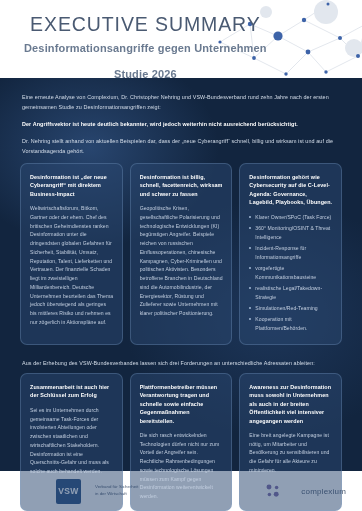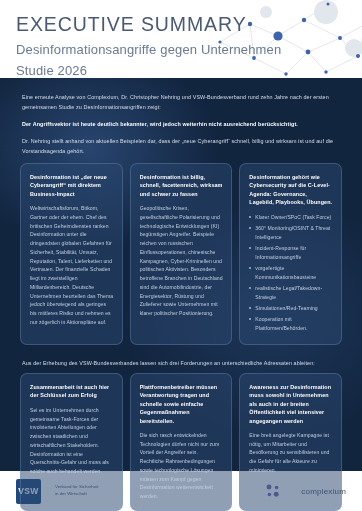--- a/index.html
+++ b/index.html
@@ -7,27 +7,27 @@
     width:362px;height:511px;overflow:hidden;
     font-family:"Liberation Sans",sans-serif;
     background:#0d1f38;
   }
   .page{position:relative;width:362px;height:511px;overflow:hidden;background:#12253f;}
 
   
   .header{
     position:relative;height:78px;background:#ffffff;overflow:hidden;
   }
-  .hdr-text{position:absolute;left:16px;top:14px;z-index:3;}
+  .hdr-text{position:absolute;left:24px;top:14px;z-index:3;text-align:center;}
   .title{
     font-size:19.5px;letter-spacing:0.9px;color:#4a5a72;font-weight:400;
     line-height:1.05;white-space:nowrap;
   }
   .subtitle{
-    margin-top:7px;font-size:13px;color:#6a7a90;font-weight:400;line-height:1.45;
+    margin-top:7px;font-size:11px;color:#6a7a90;font-weight:700;line-height:1.45;
     letter-spacing:0.15px;white-space:nowrap;
   }
   .netgfx{position:absolute;right:-6px;top:-10px;width:160px;height:100px;z-index:1;opacity:1;}
 
   
   .body{
     position:relative;height:433px;
     background:
       radial-gradient(150% 80% at 8% 0%, #1d3b60 0%, #15recall 0%),
       linear-gradient(135deg,#14273f 0%, #1b3457 38%, #17304f 62%, #0e1f35 100%);
@@ -82,21 +82,21 @@
 
   .cards.r2{margin-top:5px;}
   .card.r2c{min-height:96px;}
 
   
   .footer{
     position:absolute;left:0;right:0;bottom:0;height:40px;background:#ffffff;
     display:flex;align-items:center;justify-content:space-between;padding:0 16px;
     box-sizing:border-box;
   }
-  .vsw{display:flex;align-items:center;gap:14px;}
+  .vsw{display:flex;align-items:center;gap:14px;margin-left:40px;}
   .vsw-mark{
     width:25px;height:25px;background:#22497e;color:#fff;border-radius:2px;
     display:flex;align-items:center;justify-content:center;
     font-size:8.5px;font-weight:bold;letter-spacing:.4px;
   }
   .vsw-txt{font-size:4.4px;line-height:1.5;color:#4a5a72;}
   .cplx{display:flex;align-items:center;gap:20px;}
   .cplx-name{font-size:8px;color:#4a5a72;letter-spacing:.2px;}
   .cplx-mark{width:16px;height:16px;}
 </style>
@@ -142,21 +142,21 @@
         <circle cx="118" cy="82" r="1.7"></circle>
         <circle cx="150" cy="66" r="2.0"></circle>
         <circle cx="12" cy="52" r="1.6"></circle>
         <circle cx="120" cy="14" r="1.5"></circle>
         <circle cx="158" cy="34" r="1.5"></circle>
       </g>
     </svg>
     <div class="hdr-text">
       <div class="title">EXECUTIVE SUMMARY</div>
       <div class="subtitle">Desinformationsangriffe gegen Unternehmen</div>
-      <div class="subtitle" style="margin-top:2px">Studie 2026</div>
+      <div class="subtitle" style="margin-top:10px">Studie 2026</div>
     </div>
   </div>
 
   <div class="body">
     <div class="body-glow"></div>
     <div class="body-glow2"></div>
 
     <div class="intro">
       <p class="p">Eine erneute Analyse von Complexium, Dr. Christopher Nehring und VSW-Bundesverband rund zehn Jahre nach der ersten gemeinsamen Studie zu Desinformationsangriffen zeigt:</p>
       <p class="p bold">Der Angriffsvektor ist heute deutlich bekannter, wird jedoch weiterhin nicht ausreichend berücksichtigt.</p>

